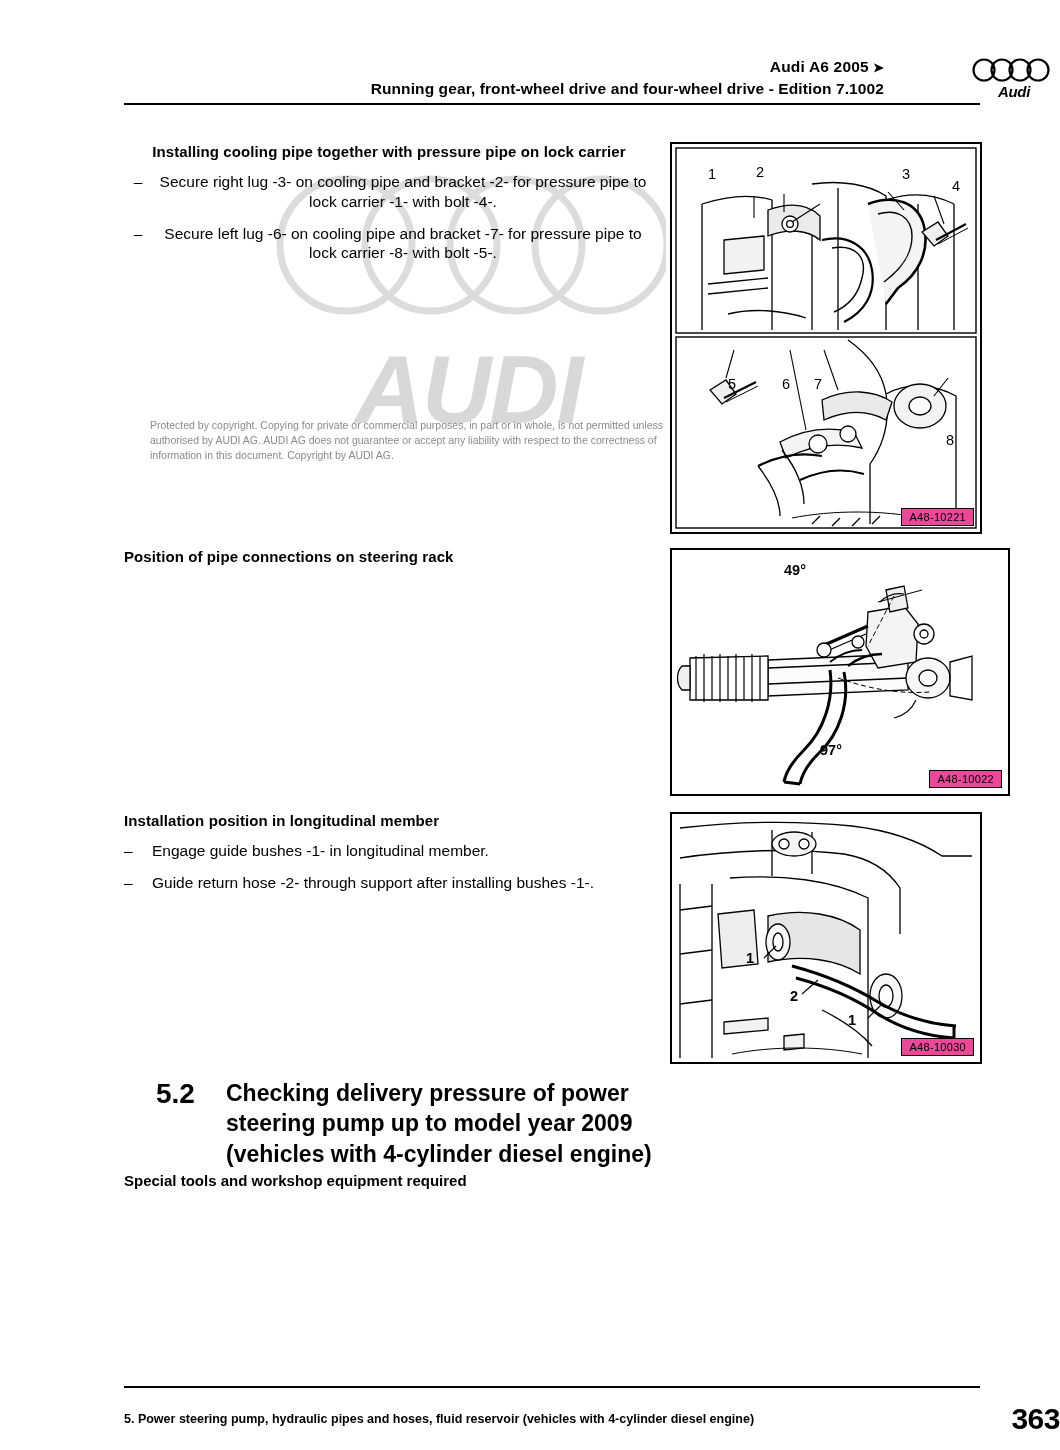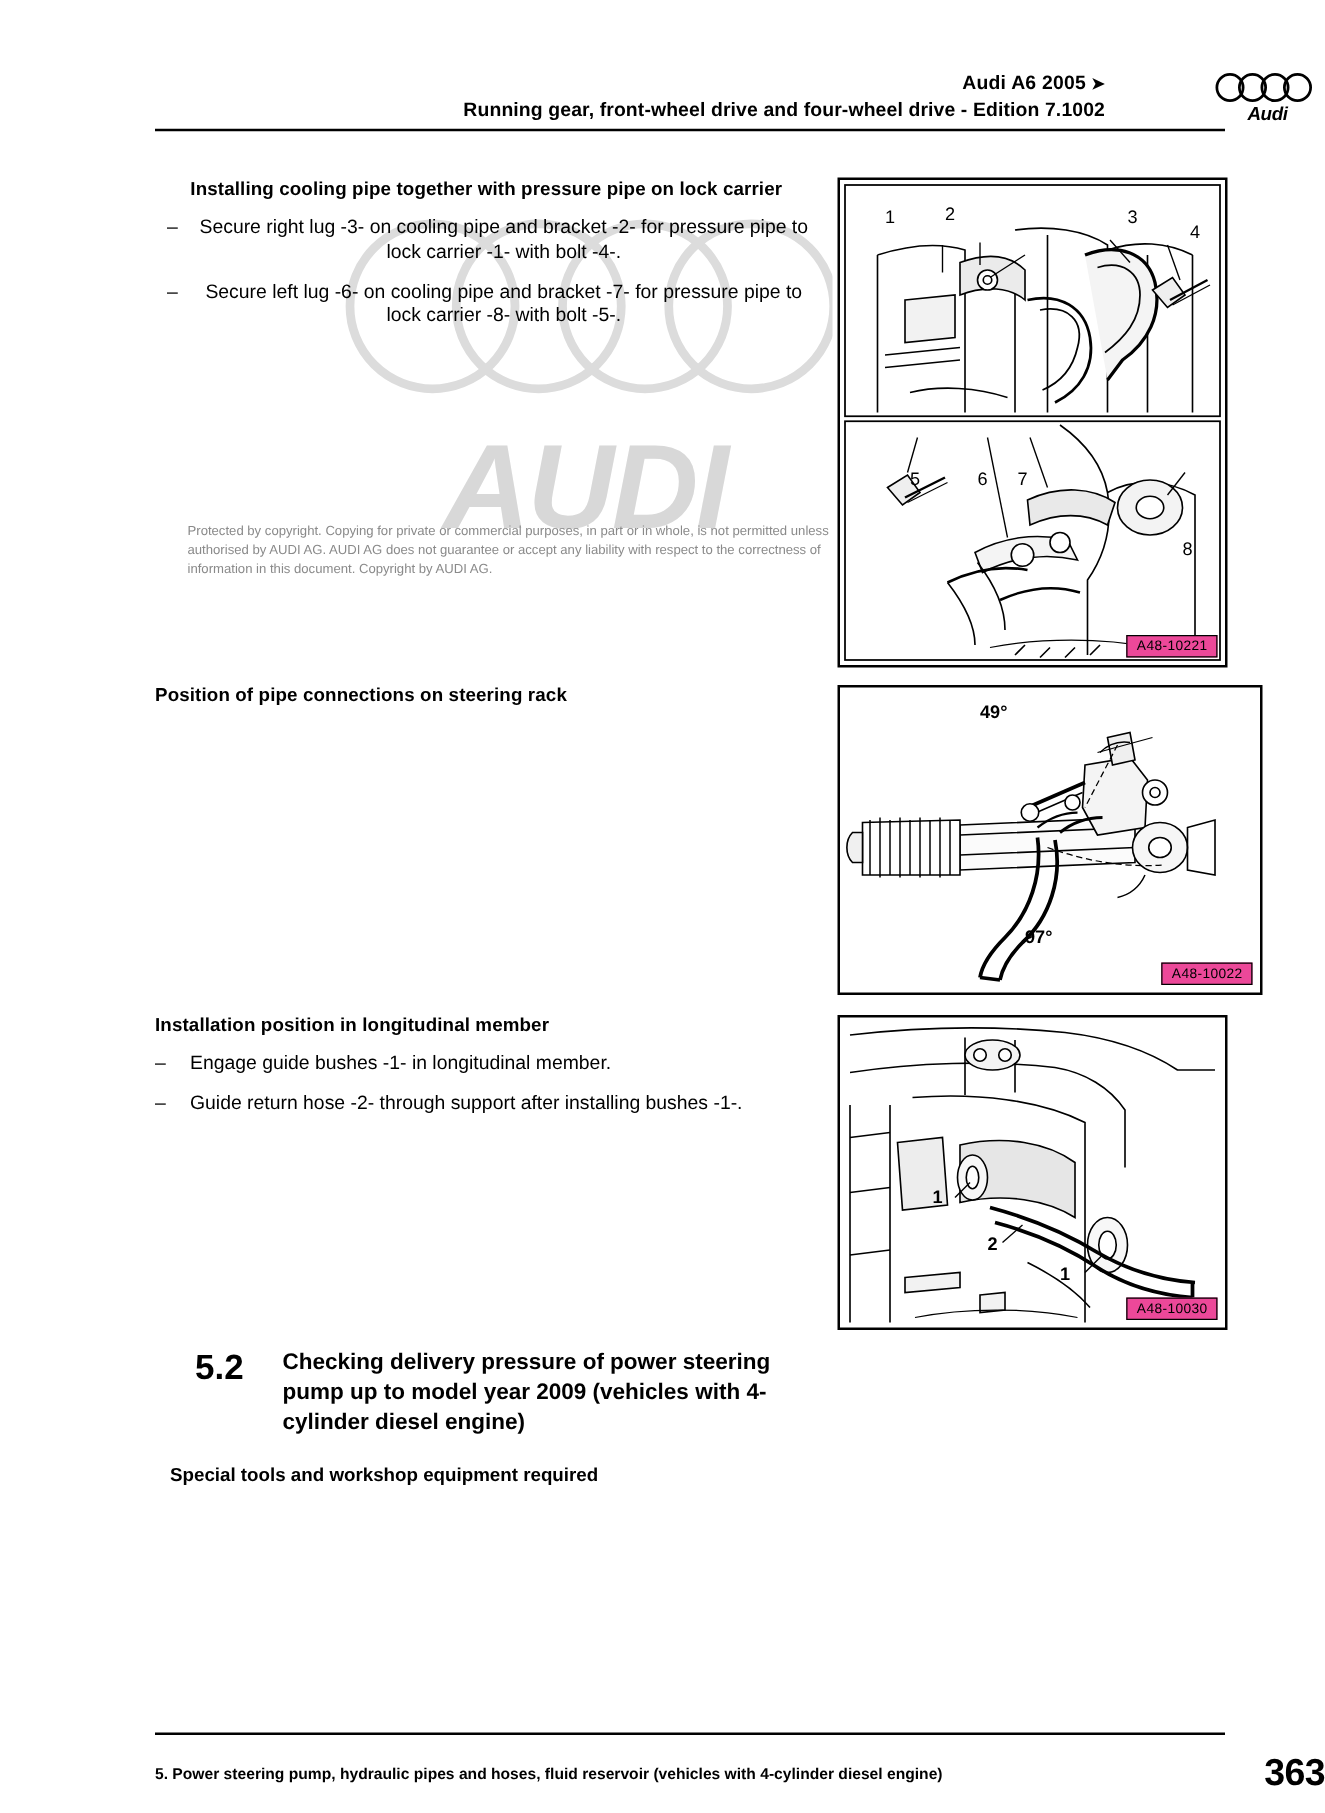--- a/index.html
+++ b/index.html
@@ -170,31 +170,30 @@
     top: 1078px;
     font-size: 28px;
     font-weight: bold;
     margin-left: 32px;
   }
   .sec-title {
     position: absolute;
     left: 226px;
     top: 1078px;
     width: 430px;
-    font-size: 18px;
+    font-size: 23px;
     font-weight: bold;
     line-height: 1.32;
   }
   .sub-head {
     position: absolute;
     left: 124px;
     top: 1172px;
     font-size: 15px;
     font-weight: bold;
-    margin-left: 12px;
   }
 
   
   .footer-rule {
     position: absolute;
     bottom: 62px;
     left: 124px;
     width: 856px;
     height: 2px;
     background: #000;

